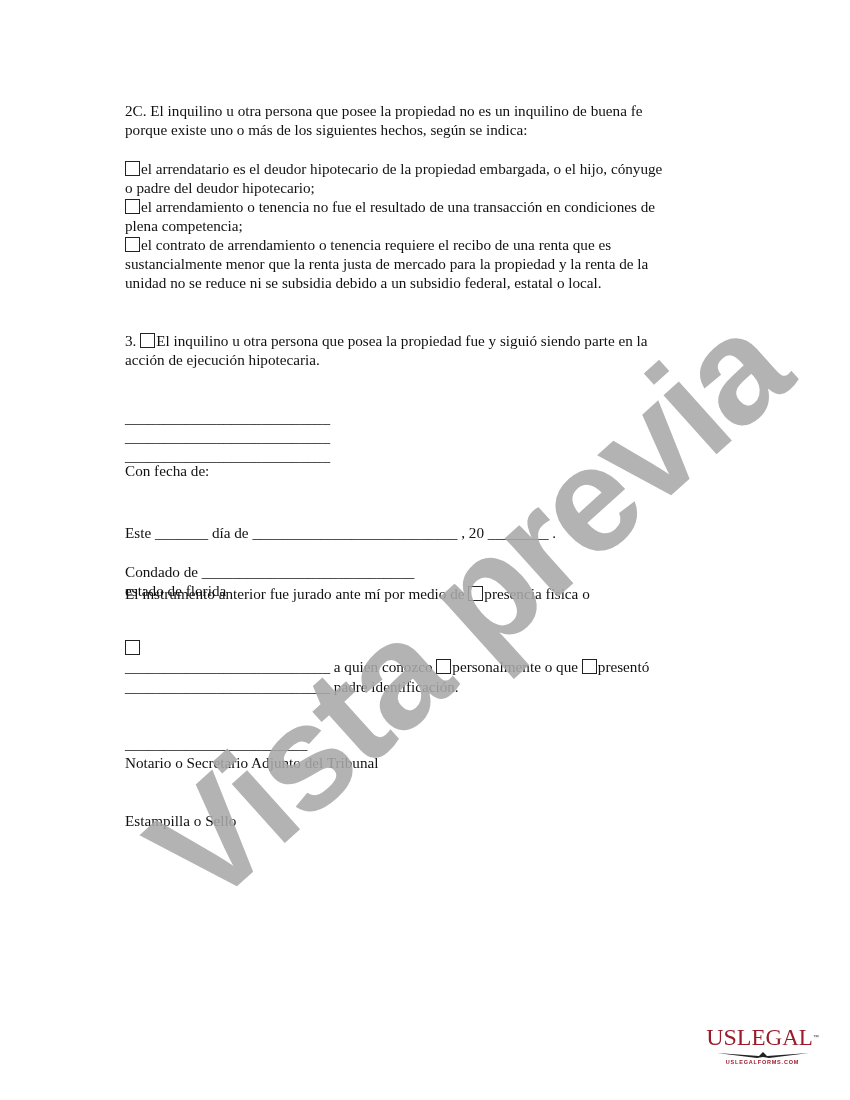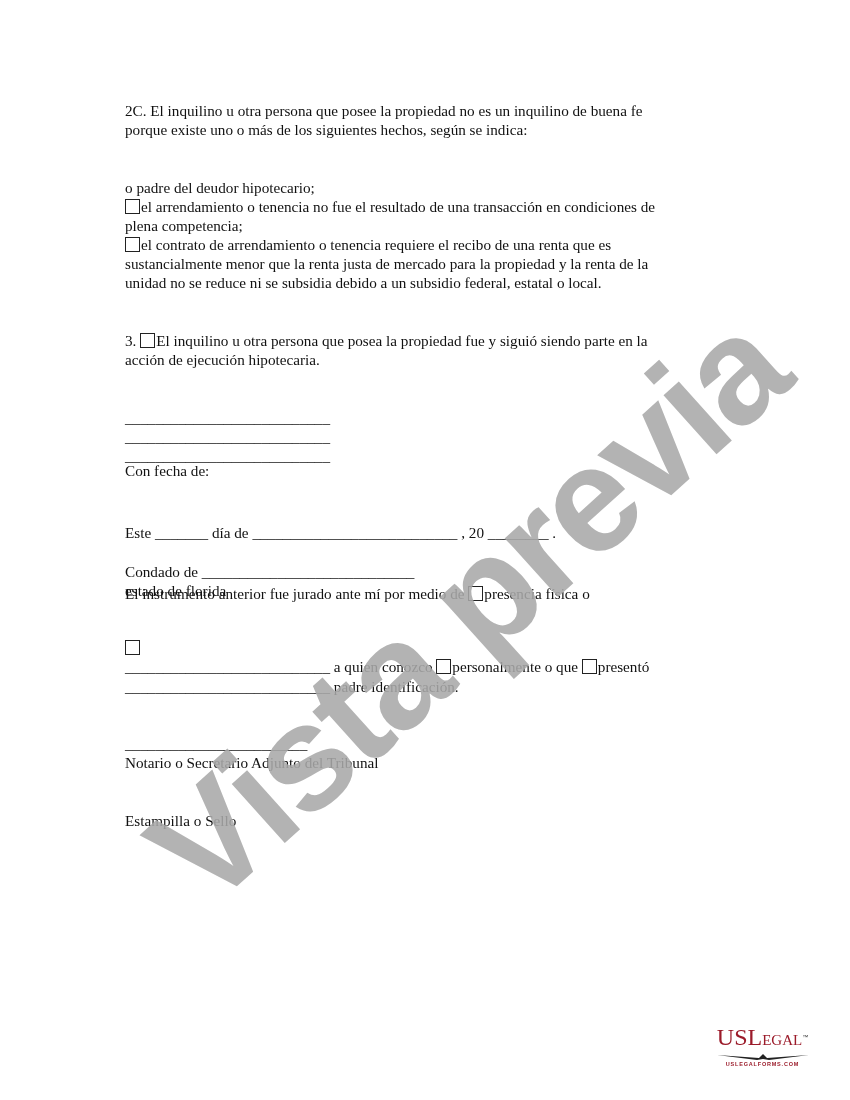--- a/index.html
+++ b/index.html
@@ -20,36 +20,37 @@
       font-weight: bold; font-size: 150px; color: #a9a9a9; opacity: 0.88;
       transform-origin: 0 0; transform: rotate(-42deg) translate(-150px, 320px);
       letter-spacing: -4px; white-space: nowrap; pointer-events: none;
       line-height: 150px;
     }
     .logo { position: absolute; left: 705px; top: 1025px; width: 115px; height: 45px; text-align: center; }
     .logo-main {
       font-family: "Liberation Serif", "DejaVu Serif", serif; font-size: 24px; color: #9b1b2a;
       letter-spacing: 0px; line-height: 24px; display: inline-block;
     }
-    .logo-main .small { font-size: 15px; }
+    .logo-main .small { font-size: 23px; }
     .logo-tm { font-family: "Liberation Sans", sans-serif; font-size: 6px; color: #333; vertical-align: top; }
     .logo-wing { display: block; margin: 1px auto 0; }
     .logo-sub {
       font-family: "Liberation Sans", "DejaVu Sans", sans-serif; font-size: 5.5px; color: #9b1b2a;
       letter-spacing: 0.8px; line-height: 7px; font-weight: bold;
     }
   </style>
 </head>
 <body>
 
 <div class="page">
 
   <div class="line" style="top:101px">2C. El inquilino u otra persona que posee la propiedad no es un inquilino de buena fe</div>
   <div class="line" style="top:120px">porque existe uno o más de los siguientes hechos, según se indica:</div>
 
+  <div class="line" style="top:159px"><span class="cb"></span><span>el arrendatario es el deudor hipotecario de la propiedad embargada, o el hijo, cónyuge</span></div>
   <div class="line" style="top:178px">o padre del deudor hipotecario;</div>
 
   <div class="line" style="top:197px"><span class="cb"></span><span>el arrendamiento o tenencia no fue el resultado de una transacción en condiciones de</span></div>
   <div class="line" style="top:216px">plena competencia;</div>
 
   <div class="line" style="top:235px"><span class="cb"></span><span>el contrato de arrendamiento o tenencia requiere el recibo de una renta que es</span></div>
   <div class="line" style="top:254px">sustancialmente menor que la renta justa de mercado para la propiedad y la renta de la</div>
   <div class="line" style="top:273px">unidad no se reduce ni se subsidia debido a un subsidio federal, estatal o local.</div>
 
 

